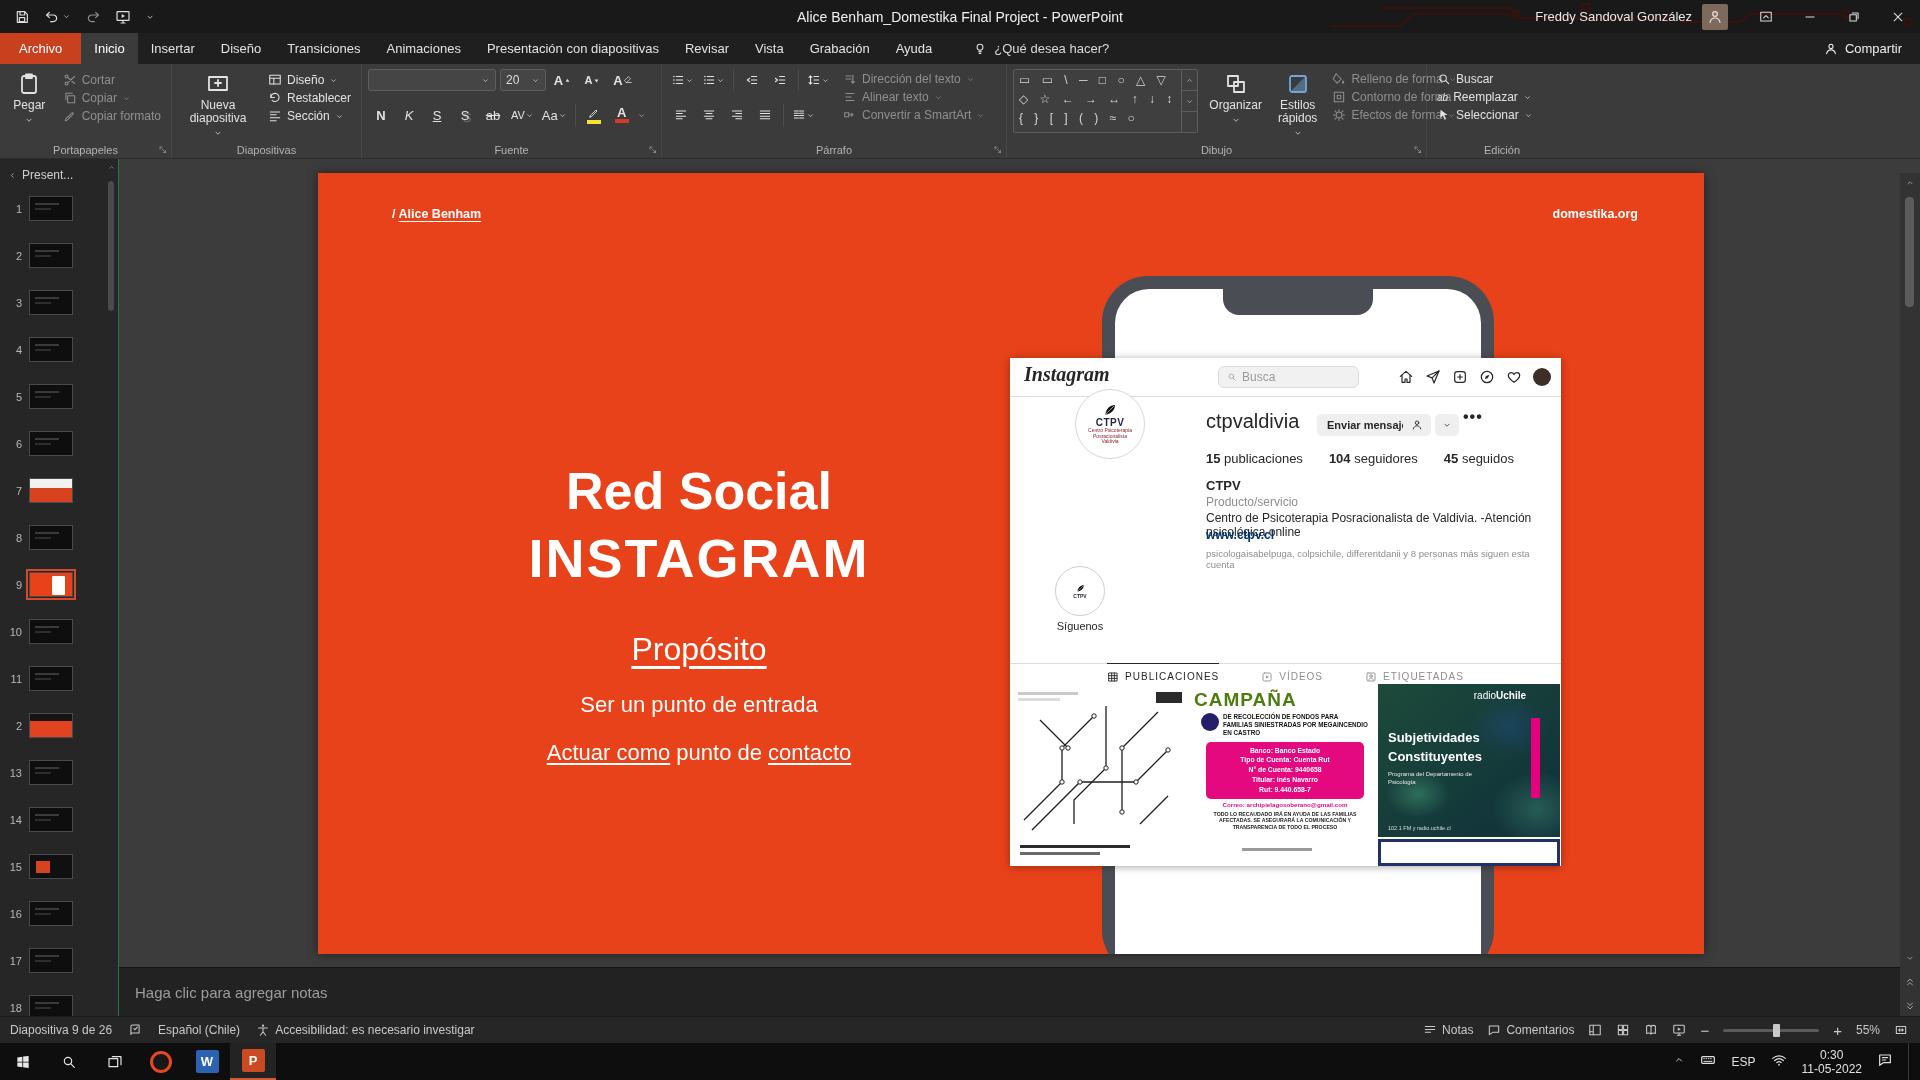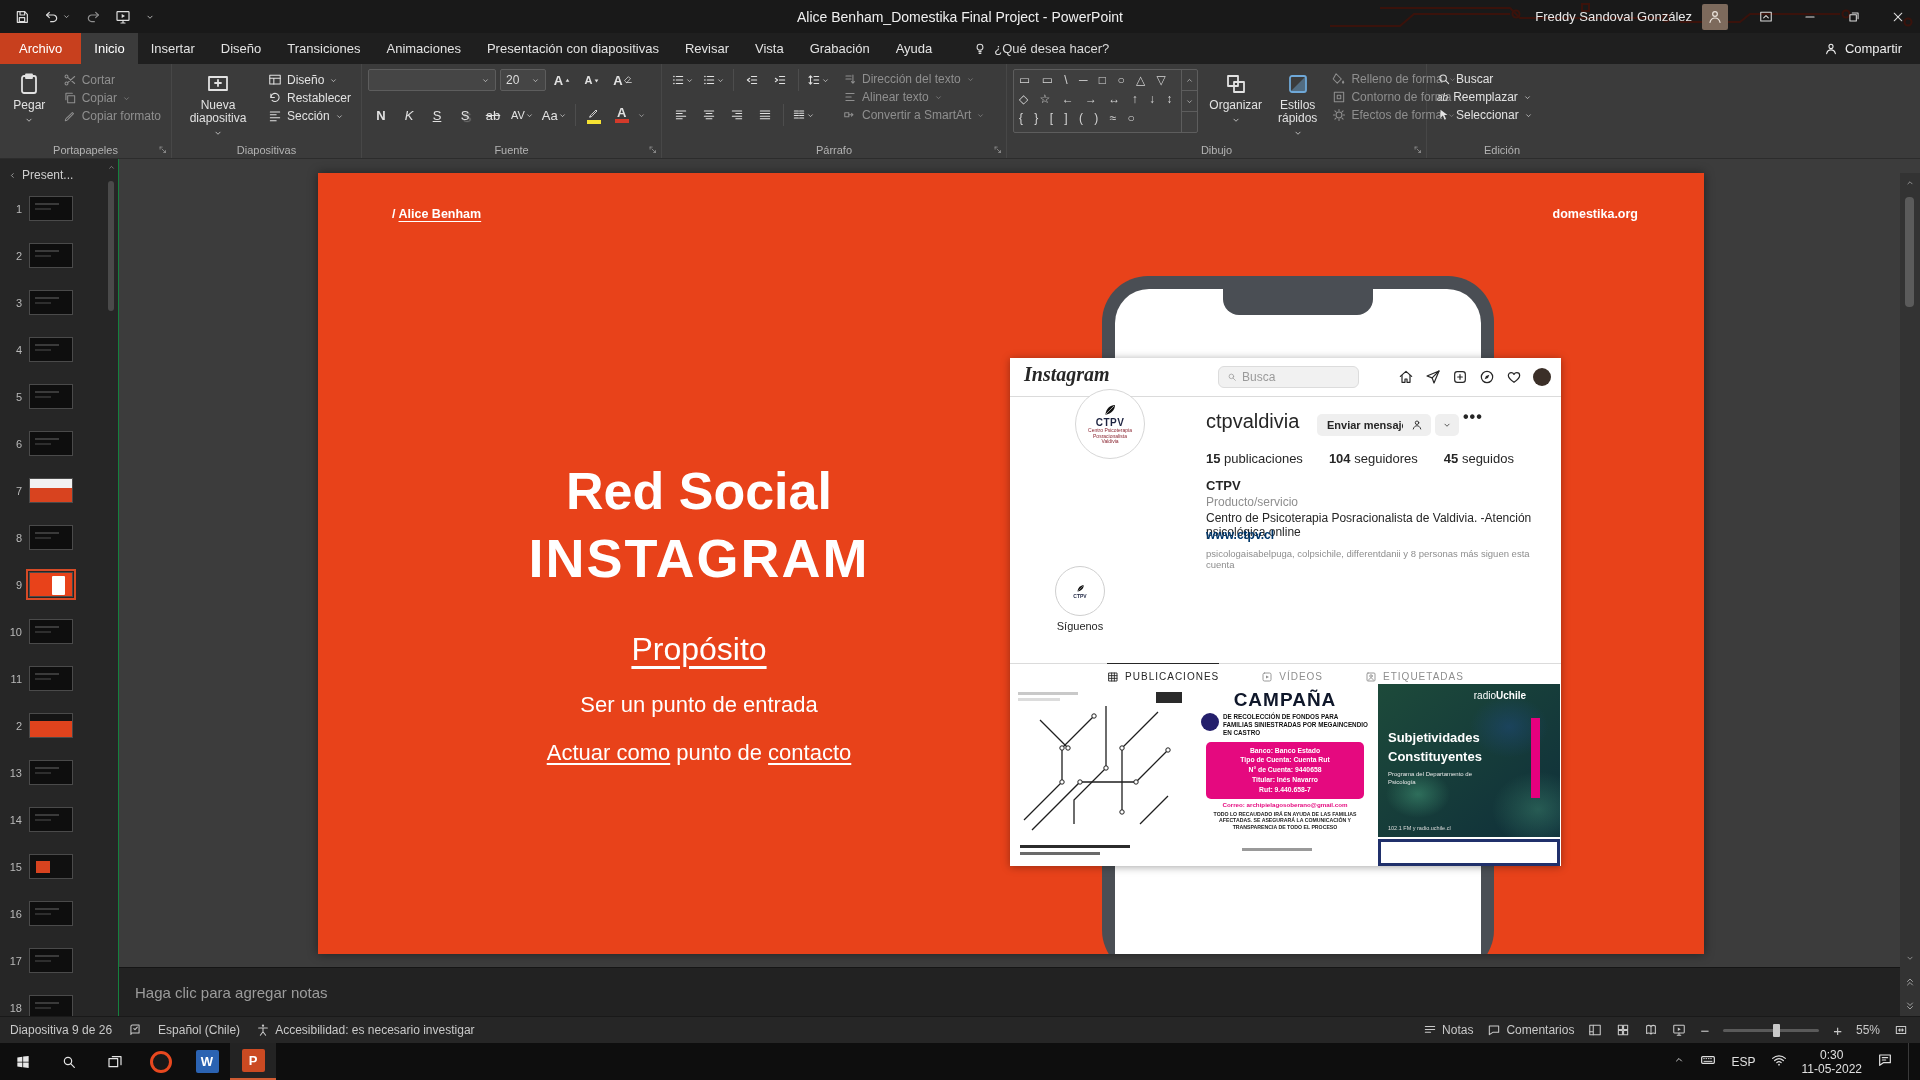--- a/index.html
+++ b/index.html
@@ -111,21 +111,21 @@
   .ig-story{position:absolute;left:45px;top:208px;width:50px;height:50px;border-radius:50%;border:1px solid #cfcfcf;box-sizing:border-box;display:flex;flex-direction:column;align-items:center;justify-content:center;background:#fff}
   .ig-storylbl{position:absolute;left:25px;top:262px;width:90px;text-align:center;font-size:11px}
   .ig-tabs{position:absolute;left:0;right:0;top:305px;border-top:1px solid #dbdbdb;display:flex;justify-content:center;gap:42px;font-size:10px;letter-spacing:1px;color:#8e8e8e}
   .ig-tab{display:flex;align-items:center;gap:6px;padding-top:4px;height:17px}
   .ig-tab.active{color:#262626;border-top:1px solid #262626;margin-top:-1px}
   .ig-grid{position:absolute;left:0;top:326px;width:551px}
   .prow{display:flex;gap:2px;margin-bottom:2px}
   .tile{width:182px;height:153px;background:#fff;position:relative;overflow:hidden;box-sizing:border-box}
   .tile2{width:182px;height:27px;background:#fff;position:relative;overflow:hidden;box-sizing:border-box}
   
-  .cp-title{margin-top:5px;text-align:center;font-size:19px;font-weight:800;letter-spacing:1px;color:#0f172a}
+  .cp-title{margin-top:5px;font-size:19px;font-weight:800;letter-spacing:1px;color:#4d7c0f}
   .cp-row{display:flex;gap:4px;padding:2px 7px 0}
   .cp-badge{width:18px;height:18px;border-radius:50%;background:#241f6b;flex:0 0 auto}
   .cp-sub{font-size:6.3px;font-weight:700;color:#111;line-height:1.3}
   .cp-box{margin:4px auto 0;width:158px;background:#e5097f;border-radius:5px;padding:4px 5px;color:#fff;font-size:6.8px;font-weight:700;line-height:1.45;text-align:center;box-sizing:border-box}
   .cp-mail{margin-top:2px;text-align:center;font-size:6.2px;font-weight:700;color:#e5097f}
   .cp-foot{margin:3px 10px 0;text-align:center;font-size:5.2px;font-weight:700;color:#222;line-height:1.3}
   
   .rd{background:
       radial-gradient(46px 34px at 22% 72%,rgba(66,150,118,.55),transparent 70%),
       radial-gradient(56px 44px at 72% 28%,rgba(32,74,126,.5),transparent 70%),

